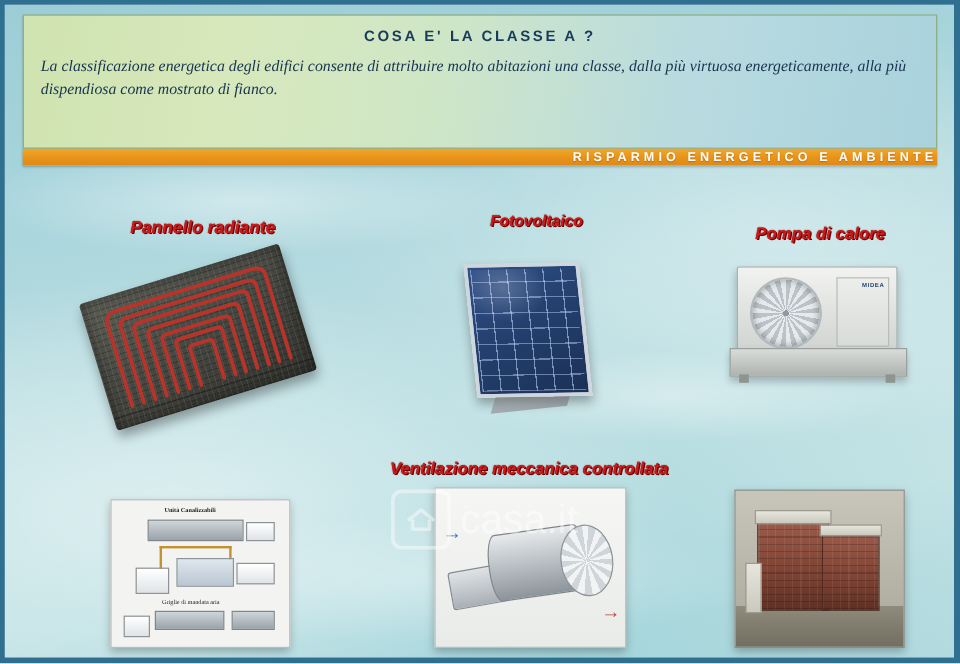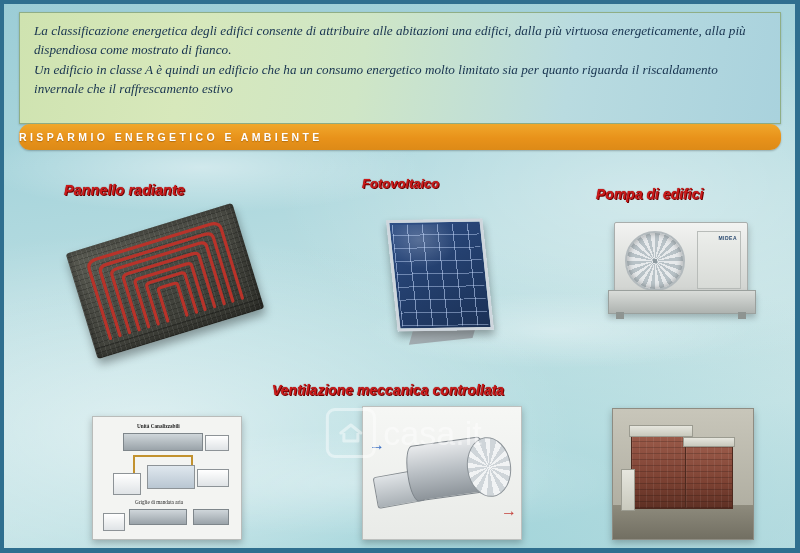--- a/index.html
+++ b/index.html
@@ -68,49 +68,48 @@
   }
   .top-body p { margin: 0; }
   .top-body p + p { margin-top: 2px; }
 
   
   .banner {
     position: absolute;
     left: 15px;
     top: 120px;
     width: 762px;
-    height: 26px;
+    height: 14px;
     background: linear-gradient(180deg, #f0a72b 0%, #e8921a 55%, #dd8a17 100%);
     box-sizing: border-box;
     display: flex;
     align-items: center;
-    justify-content: flex-start;
+    justify-content: flex-end;
     box-shadow: 0 1px 2px rgba(0,0,0,0.25);
-    border-radius: 11px;
   }
   .banner-text {
     font-weight: bold;
     font-size: 10.5px;
     letter-spacing: 3.4px;
     color: #ffffff;
     text-shadow: 0 1px 1px rgba(120,70,0,0.45);
   }
 
   
   .item {
     position: absolute;
   }
   .item-label {
     font-family: "Liberation Sans", sans-serif;
     font-weight: bold;
     font-style: italic;
     color: #cc1a1a;
     text-shadow: 1px 1px 0 #6f0000, 0 0 1px #6f0000;
     white-space: nowrap;
-    text-align: left;
+    text-align: center;
   }
 
   
   .radiant-art {
     position: absolute;
     left: 74px;
     top: 222px;
     width: 174px;
     height: 110px;
     transform: rotate(-17deg);
@@ -387,23 +386,23 @@
     letter-spacing: 0px;
   }
   .wm-text .dot { color: rgba(255,255,255,0.9); }
 </style>
 </head>
 <body>
 
 <div id="page">
 
   <div class="top-panel">
+    <div class="top-title">COSA E' LA CLASSE A ?</div>
     <div class="top-body">
-      <p>La classificazione energetica degli edifici consente di attribuire alle abitazioni una edifici, dalla più virtuosa energeticamente, alla più dispendiosa come mostrato di fianco.</p>
-      <p>Un edificio  in classe A è quindi un edificio che ha un consumo energetico molto limitato sia per quanto riguarda il riscaldamento invernale che il raffrescamento estivo</p>
+      <p>La classificazione energetica degli edifici consente di attribuire molto abitazioni una classe, dalla più virtuosa energeticamente, alla più dispendiosa come mostrato di fianco.</p>
     </div>
   </div>
 
   <div class="banner">
     <span class="banner-text">RISPARMIO  ENERGETICO  E  AMBIENTE</span>
   </div>
 
   <div class="item" style="left:60px; top:178px; width:210px;">
     <div class="item-label" style="font-size:14.5px;">Pannello radiante</div>
   </div>
@@ -427,21 +426,21 @@
 
   <div class="item" style="left:358px; top:172px; width:170px;">
     <div class="item-label" style="font-size:13px;">Fotovoltaico</div>
   </div>
   <div class="pv-art">
     <div class="pv-stand"></div>
     <div class="pv-panel"></div>
   </div>
 
   <div class="item" style="left:592px; top:182px; width:175px;">
-    <div class="item-label" style="font-size:14px;">Pompa di edifici</div>
+    <div class="item-label" style="font-size:14px;">Pompa di calore</div>
   </div>
   <div class="hp-art">
     <div class="hp-body">
       <div class="hp-grille"></div>
       <div class="hp-sidepanel"></div>
       <div class="hp-logo">MIDEA</div>
     </div>
     <div class="hp-base"></div>
     <div class="hp-foot" style="left:8px;"></div>
     <div class="hp-foot" style="left:130px;"></div>

